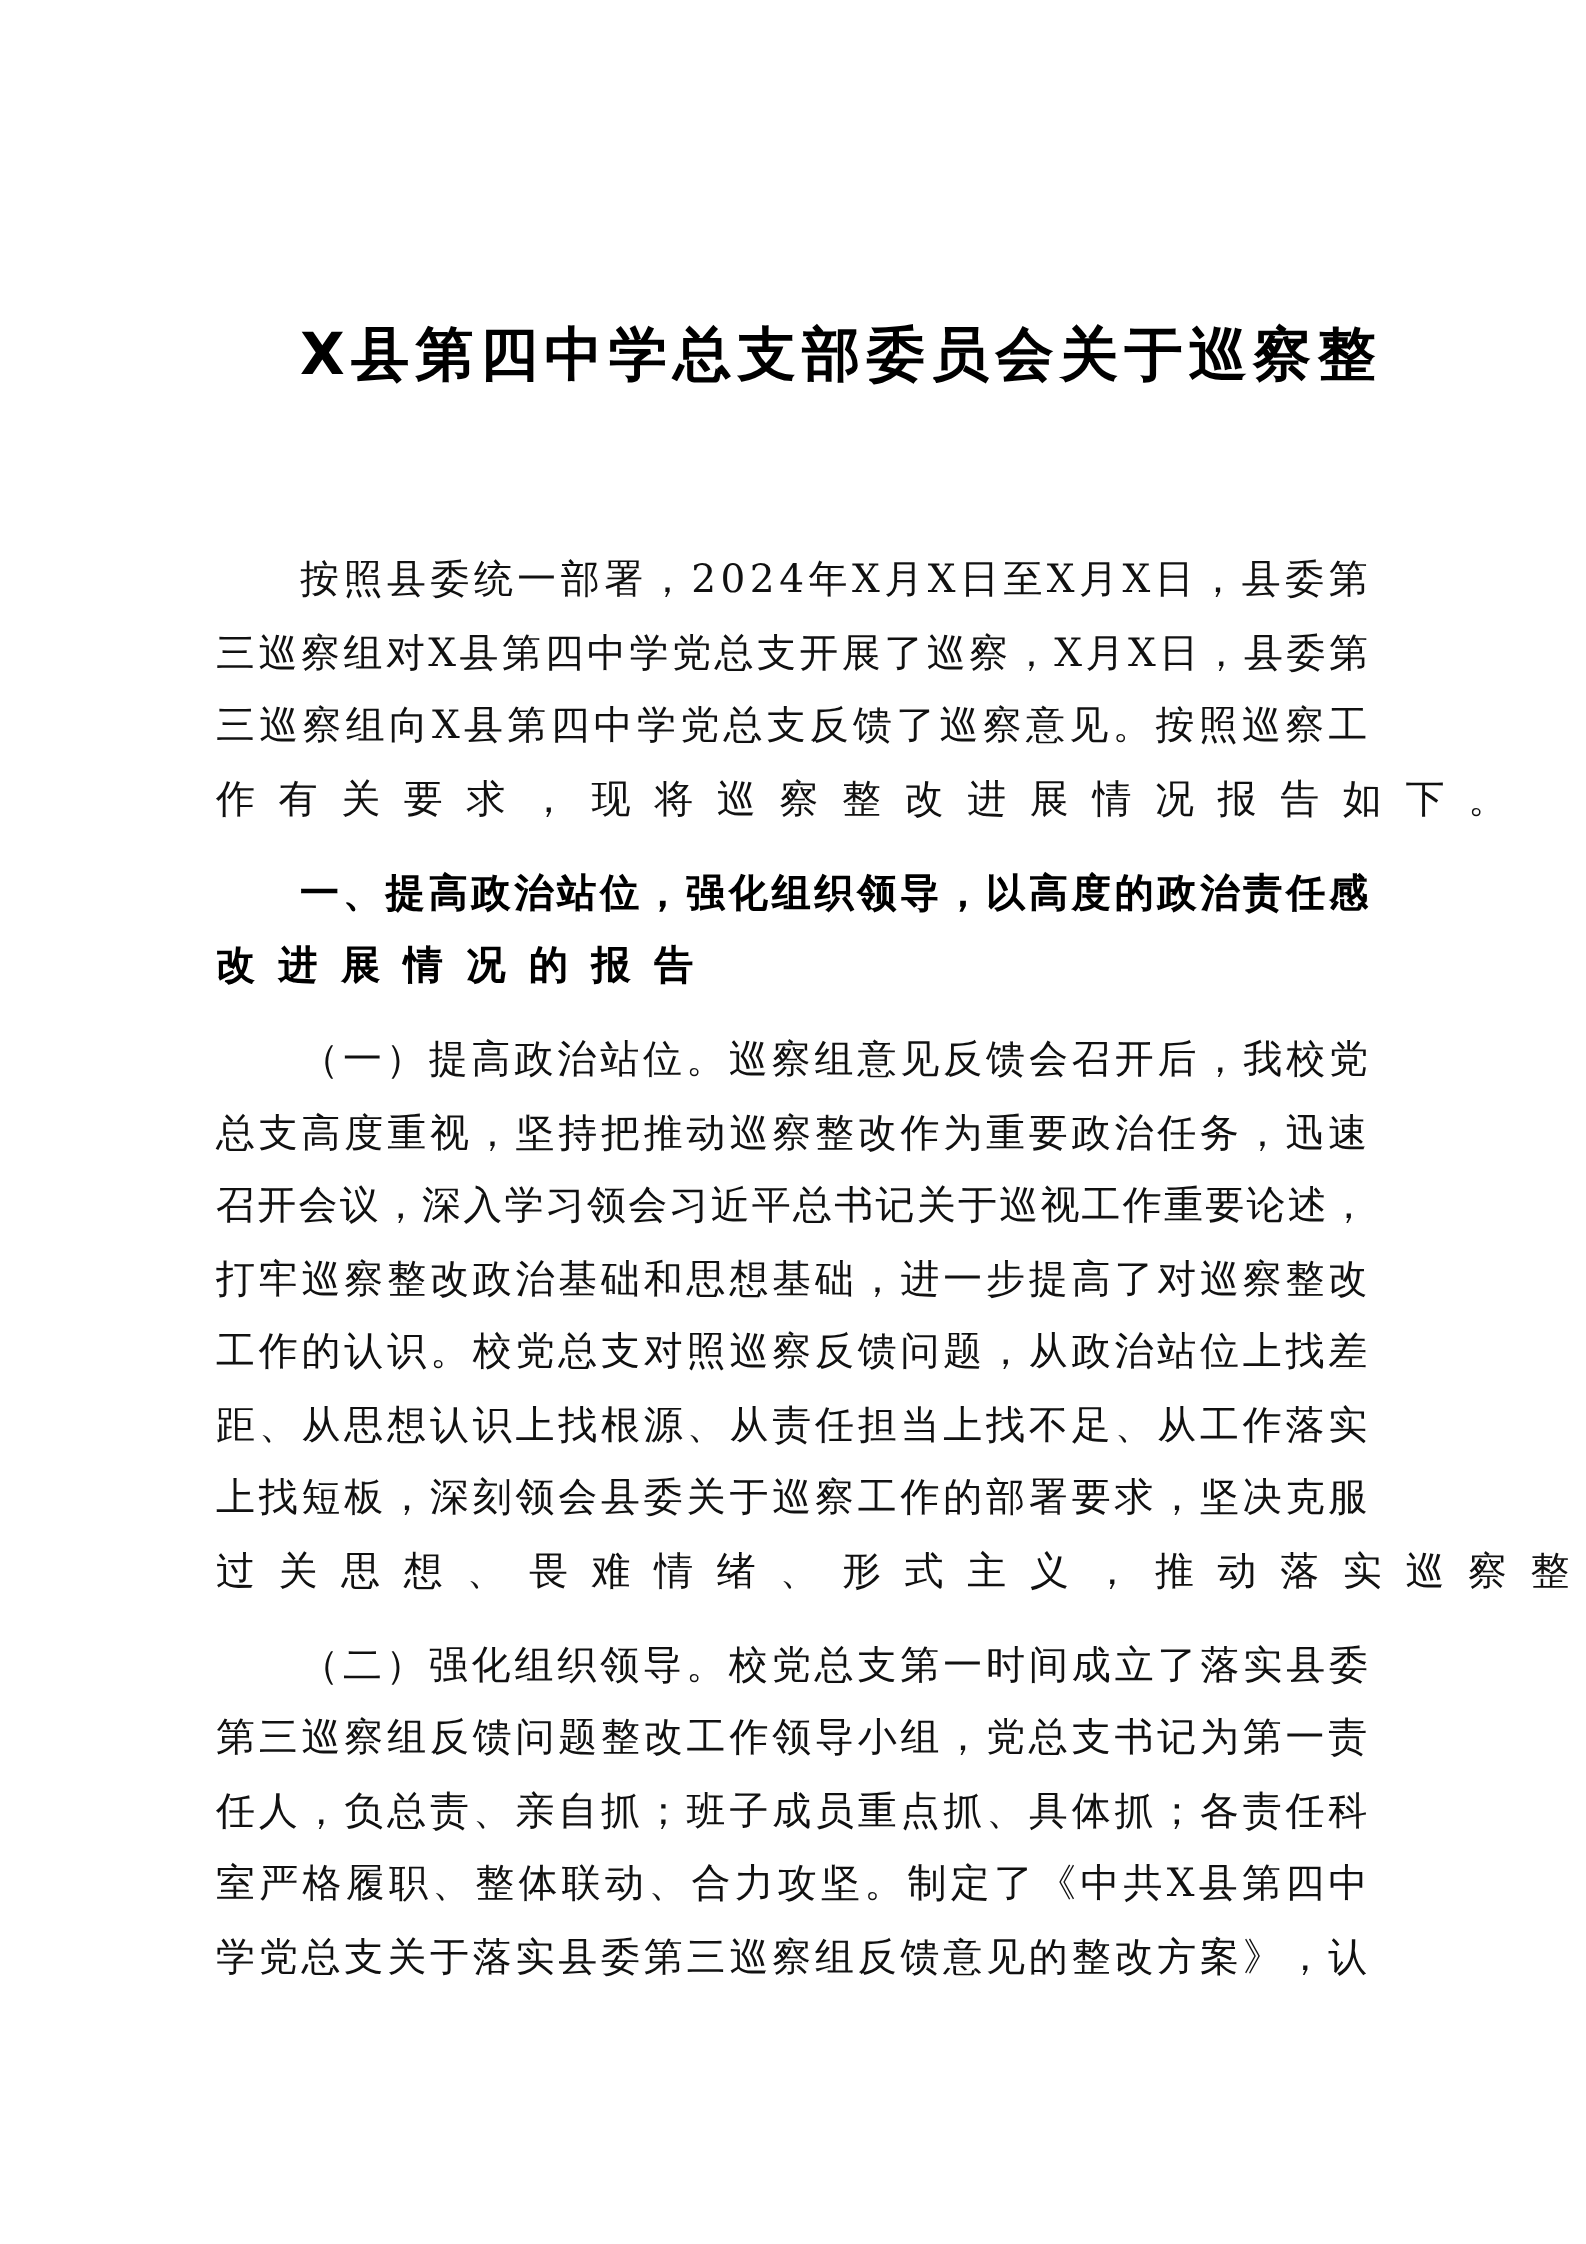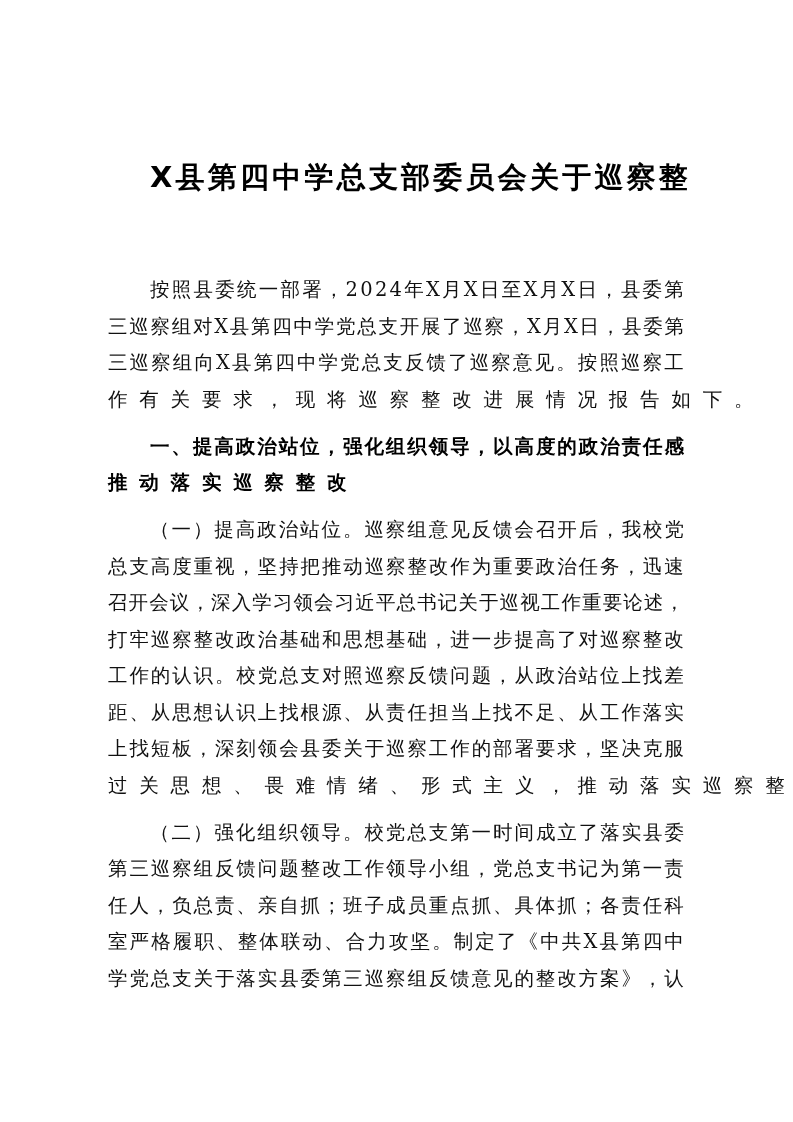--- a/index.html
+++ b/index.html
@@ -168,21 +168,21 @@
           <span>以</span>
           <span>高</span>
           <span>度</span>
           <span>的</span>
           <span>政</span>
           <span>治</span>
           <span>责</span>
           <span>任</span>
           <span>感</span>
         </span>
-      <span class="line last">推动落实巡察整改</span>
+      <span class="line last">改进展情况的报告</span>
     </div>
 
     <div class="para">
       <span class="line indent" style="display: flex; justify-content: space-between;">
           <span>（</span>
           <span>一</span>
           <span>）</span>
           <span>提</span>
           <span>高</span>
           <span>政</span>

